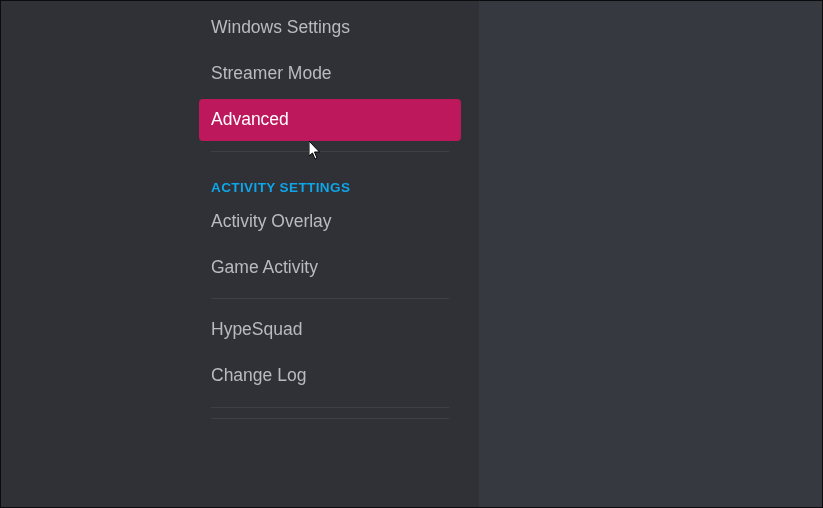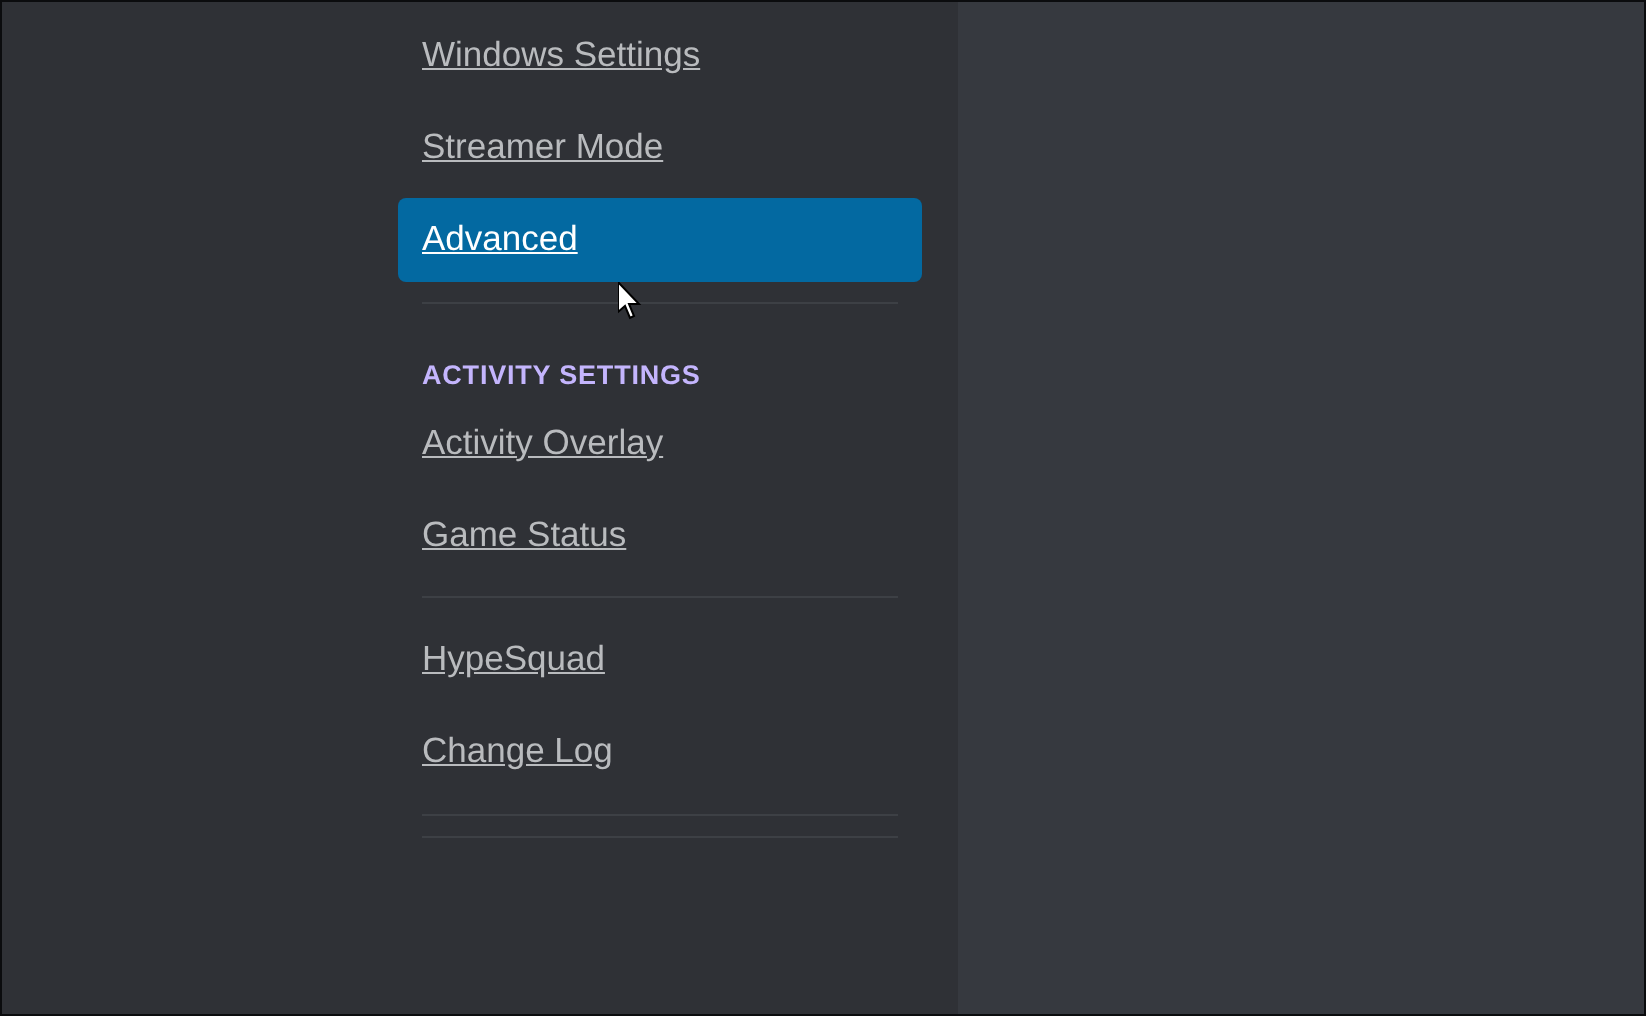--- a/index.html
+++ b/index.html
@@ -39,28 +39,27 @@
       font-size: 17.5px;
       font-weight: 500;
       padding: 10px 12px;
       border-radius: 4px;
       line-height: 1.25;
       margin-bottom: 4px;
       cursor: pointer;
       display: flex;
       align-items: center;
       justify-content: space-between;
-      text-decoration: underline;
     }
     .item.selected {
-      background: #0369a1;
+      background: #be185d;
       color: #ffffff;
     }
     .header {
-      color: #c4b5fd;
+      color: #0ea5e9;
       font-size: 13.5px;
       font-weight: 700;
       letter-spacing: 0.4px;
       padding: 18px 12px 6px 12px;
       text-transform: uppercase;
     }
     .divider {
       height: 1px;
       background: #3d4045;
       margin: 10px 12px;
@@ -97,21 +96,21 @@
       </div>
 
       <div class="divider"></div>
 
       <div class="header">ACTIVITY SETTINGS</div>
 
       <div class="item">
         <span>Activity Overlay</span>
       </div>
       <div class="item">
-        <span>Game Status</span>
+        <span>Game Activity</span>
       </div>
 
       <div class="divider"></div>
 
       <div class="item">
         <span>HypeSquad</span>
       </div>
       <div class="item">
         <span>Change Log</span>
       </div>

